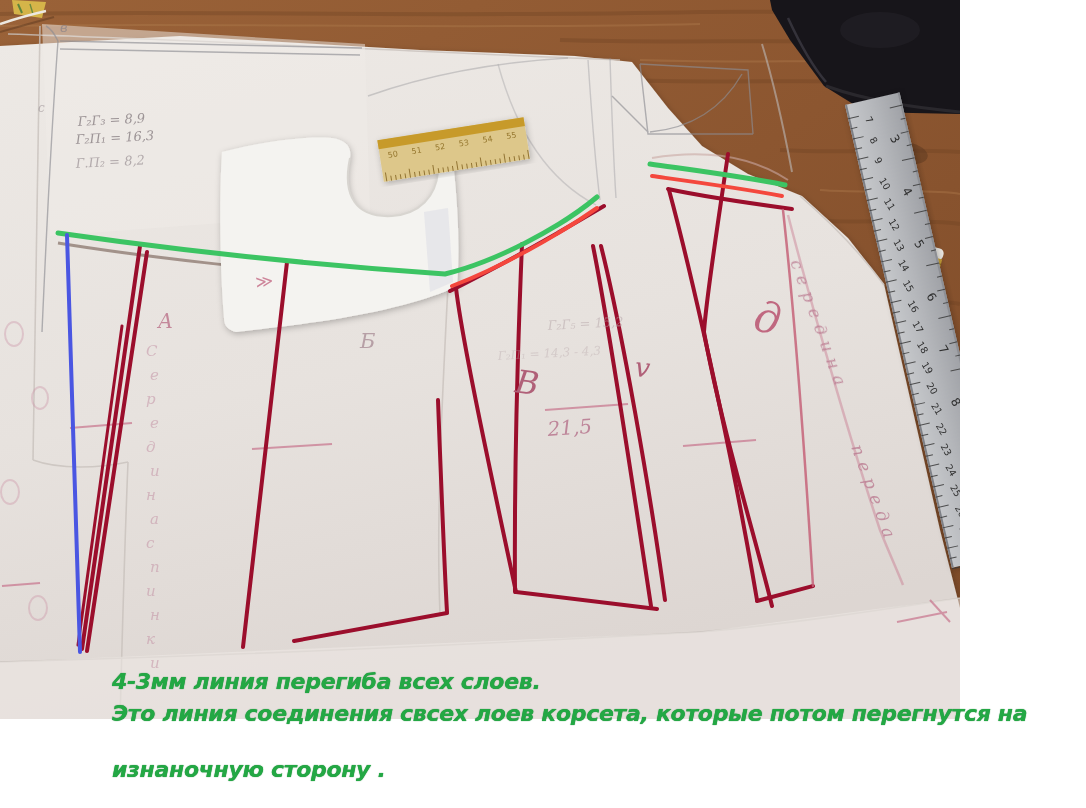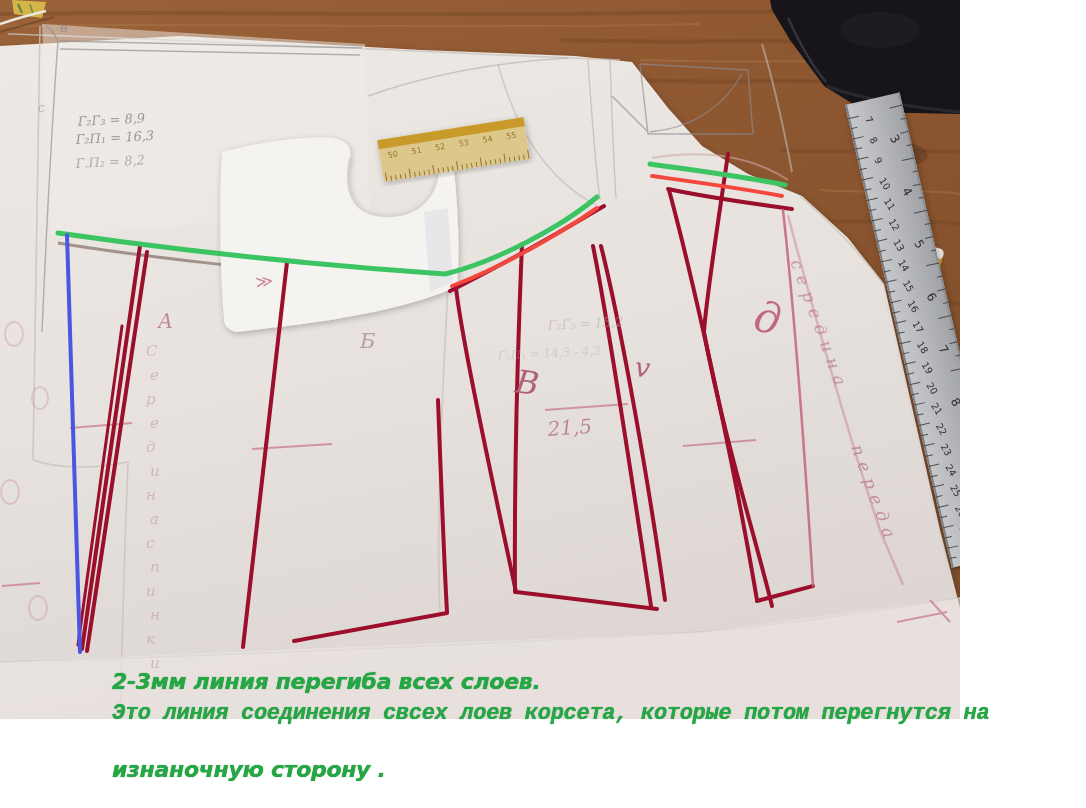--- a/index.html
+++ b/index.html
@@ -2,21 +2,21 @@
 <html><head>
 <meta charset="utf-8">
 <style>
   html,body{margin:0;padding:0;background:#ffffff;}
   .page{position:relative;width:1086px;height:808px;background:#ffffff;overflow:hidden;
         font-family:"DejaVu Sans",sans-serif;}
   .photo{position:absolute;left:0;top:0;width:960px;height:719px;overflow:hidden;}
   .cap{position:absolute;left:112px;font-family:"DejaVu Sans",sans-serif;
        font-weight:bold;font-style:italic;font-size:22px;letter-spacing:-0.3px;
        color:#23a844;text-shadow:0 0 1px #177c2f;white-space:nowrap;z-index:5;}
-  #cap1{top:669px;} #cap2{top:701px;font-family:Liberation Mono, monospace;} #cap3{top:733px;margin-top:24px;}
+  #cap1{top:669px;} #cap2{top:701px;} #cap3{top:733px;margin-top:24px;}
   svg text{font-family:"DejaVu Sans",sans-serif;}
   .hand{font-family:"DejaVu Serif",serif;font-style:italic;}
 </style>
 </head>
 <body>
 
 <div class="page">
   <div class="photo">
     <svg width="960" height="719" viewBox="0 0 960 719">
       <defs>
@@ -366,16 +366,16 @@
         <text x="38" y="112" font-size="12" fill="#9a9094" opacity="0.6" class="hand">с</text>
         <text x="256" y="288" font-size="17" fill="#c46a85" opacity="0.8" transform="rotate(-6 256 288)">≫</text>
 
         <text x="148" y="356" font-size="15" fill="#c08ba0" opacity="0.5" class="hand"><tspan x="146" dy="0">С</tspan><tspan x="150" dy="24">е</tspan><tspan x="146" dy="24">р</tspan><tspan x="150" dy="24">е</tspan><tspan x="146" dy="24">д</tspan><tspan x="150" dy="24">и</tspan><tspan x="146" dy="24">н</tspan><tspan x="150" dy="24">а</tspan><tspan x="146" dy="24">с</tspan><tspan x="150" dy="24">п</tspan><tspan x="146" dy="24">и</tspan><tspan x="150" dy="24">н</tspan><tspan x="146" dy="24">к</tspan><tspan x="150" dy="24">и</tspan></text>
         <text x="790" y="262" font-size="17" fill="#bb7c92" opacity="0.8" letter-spacing="7" transform="rotate(70 790 262)" class="hand">середина</text>
         <text x="851" y="447" font-size="17" fill="#bb7c92" opacity="0.8" letter-spacing="7" transform="rotate(70 851 447)" class="hand">переда</text>
       </g>
     </svg>
   </div>
 
-  <div class="cap" id="cap1">2-3мм линия перегиба всех слоев.</div>
+  <div class="cap" id="cap1">4-3мм линия перегиба всех слоев.</div>
   <div class="cap" id="cap2">Это линия соединения свсех лоев корсета, которые потом перегнутся на</div>
   <div class="cap" id="cap3">изнаночную сторону .</div>
 </div>
 
 </body></html>

